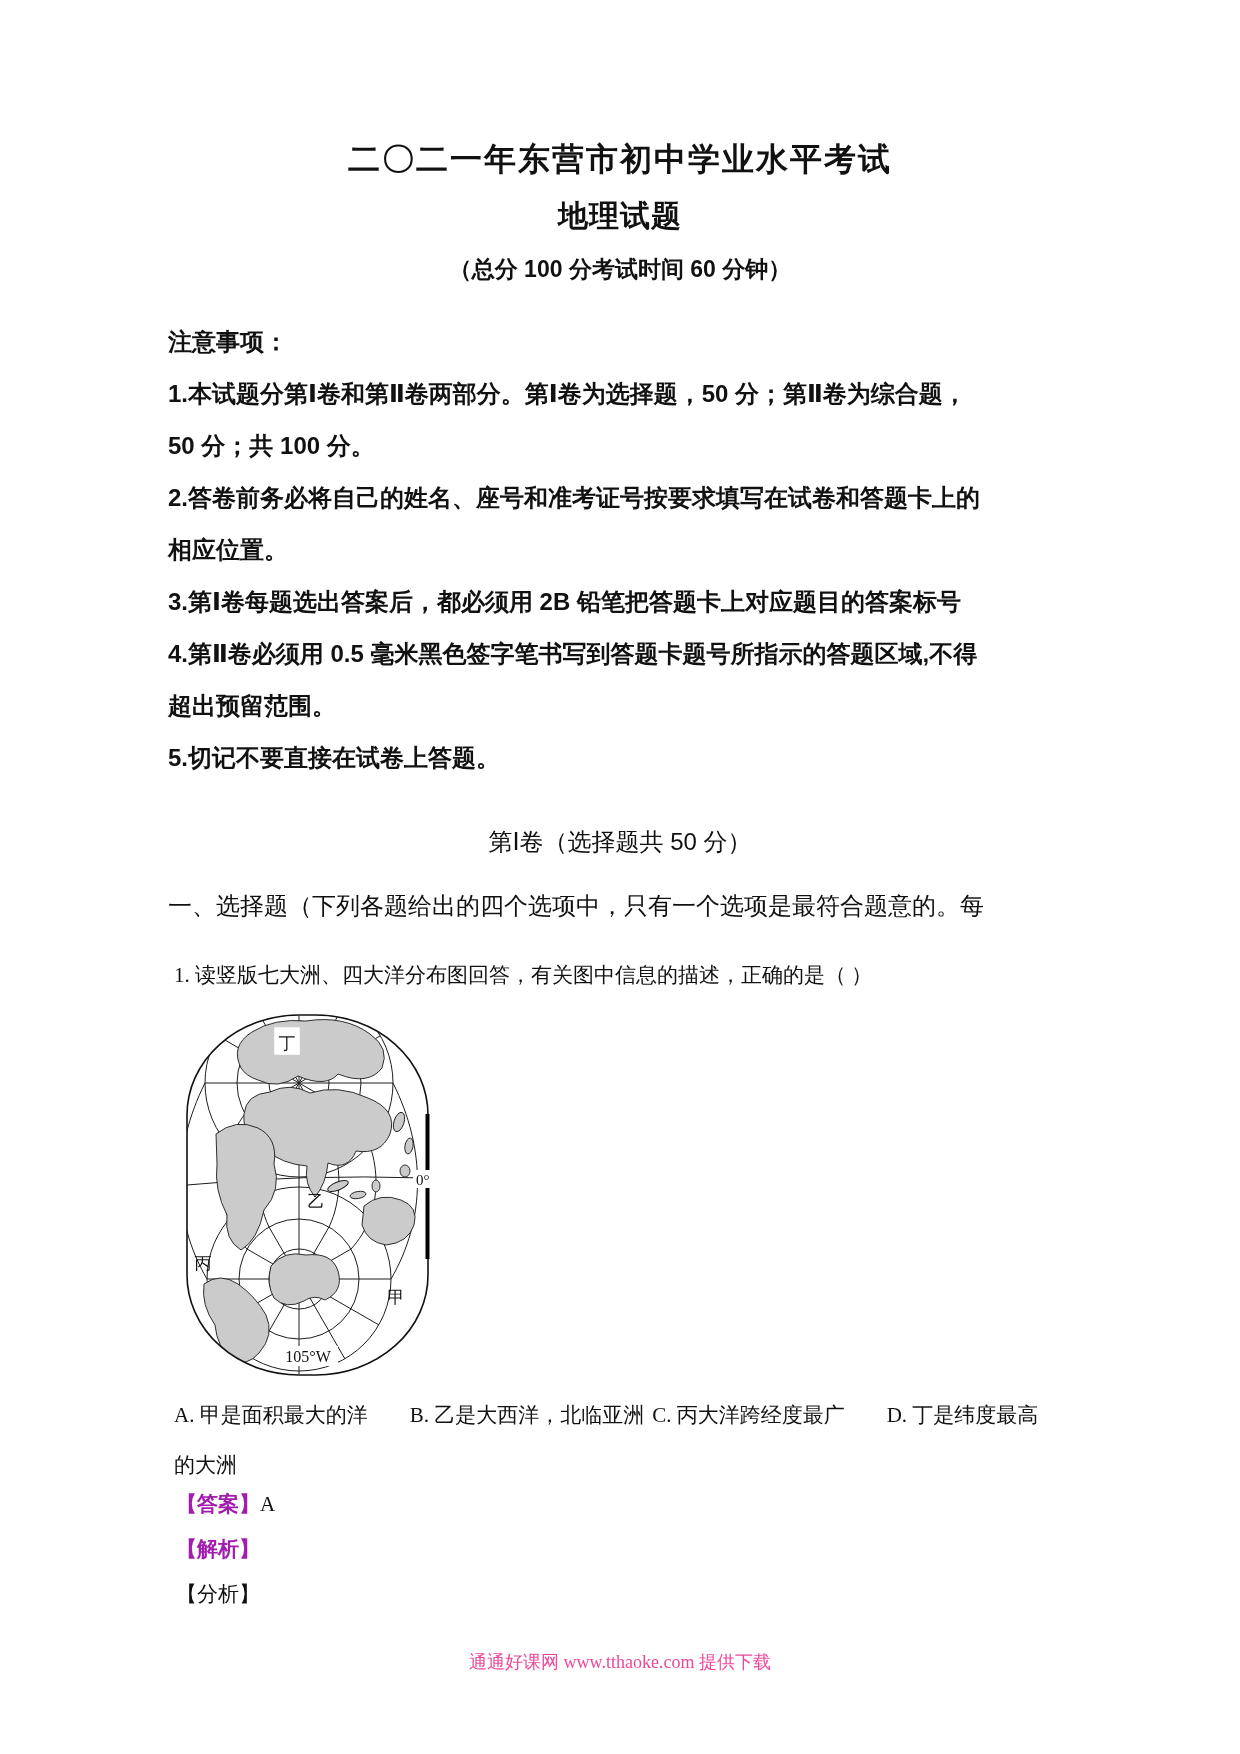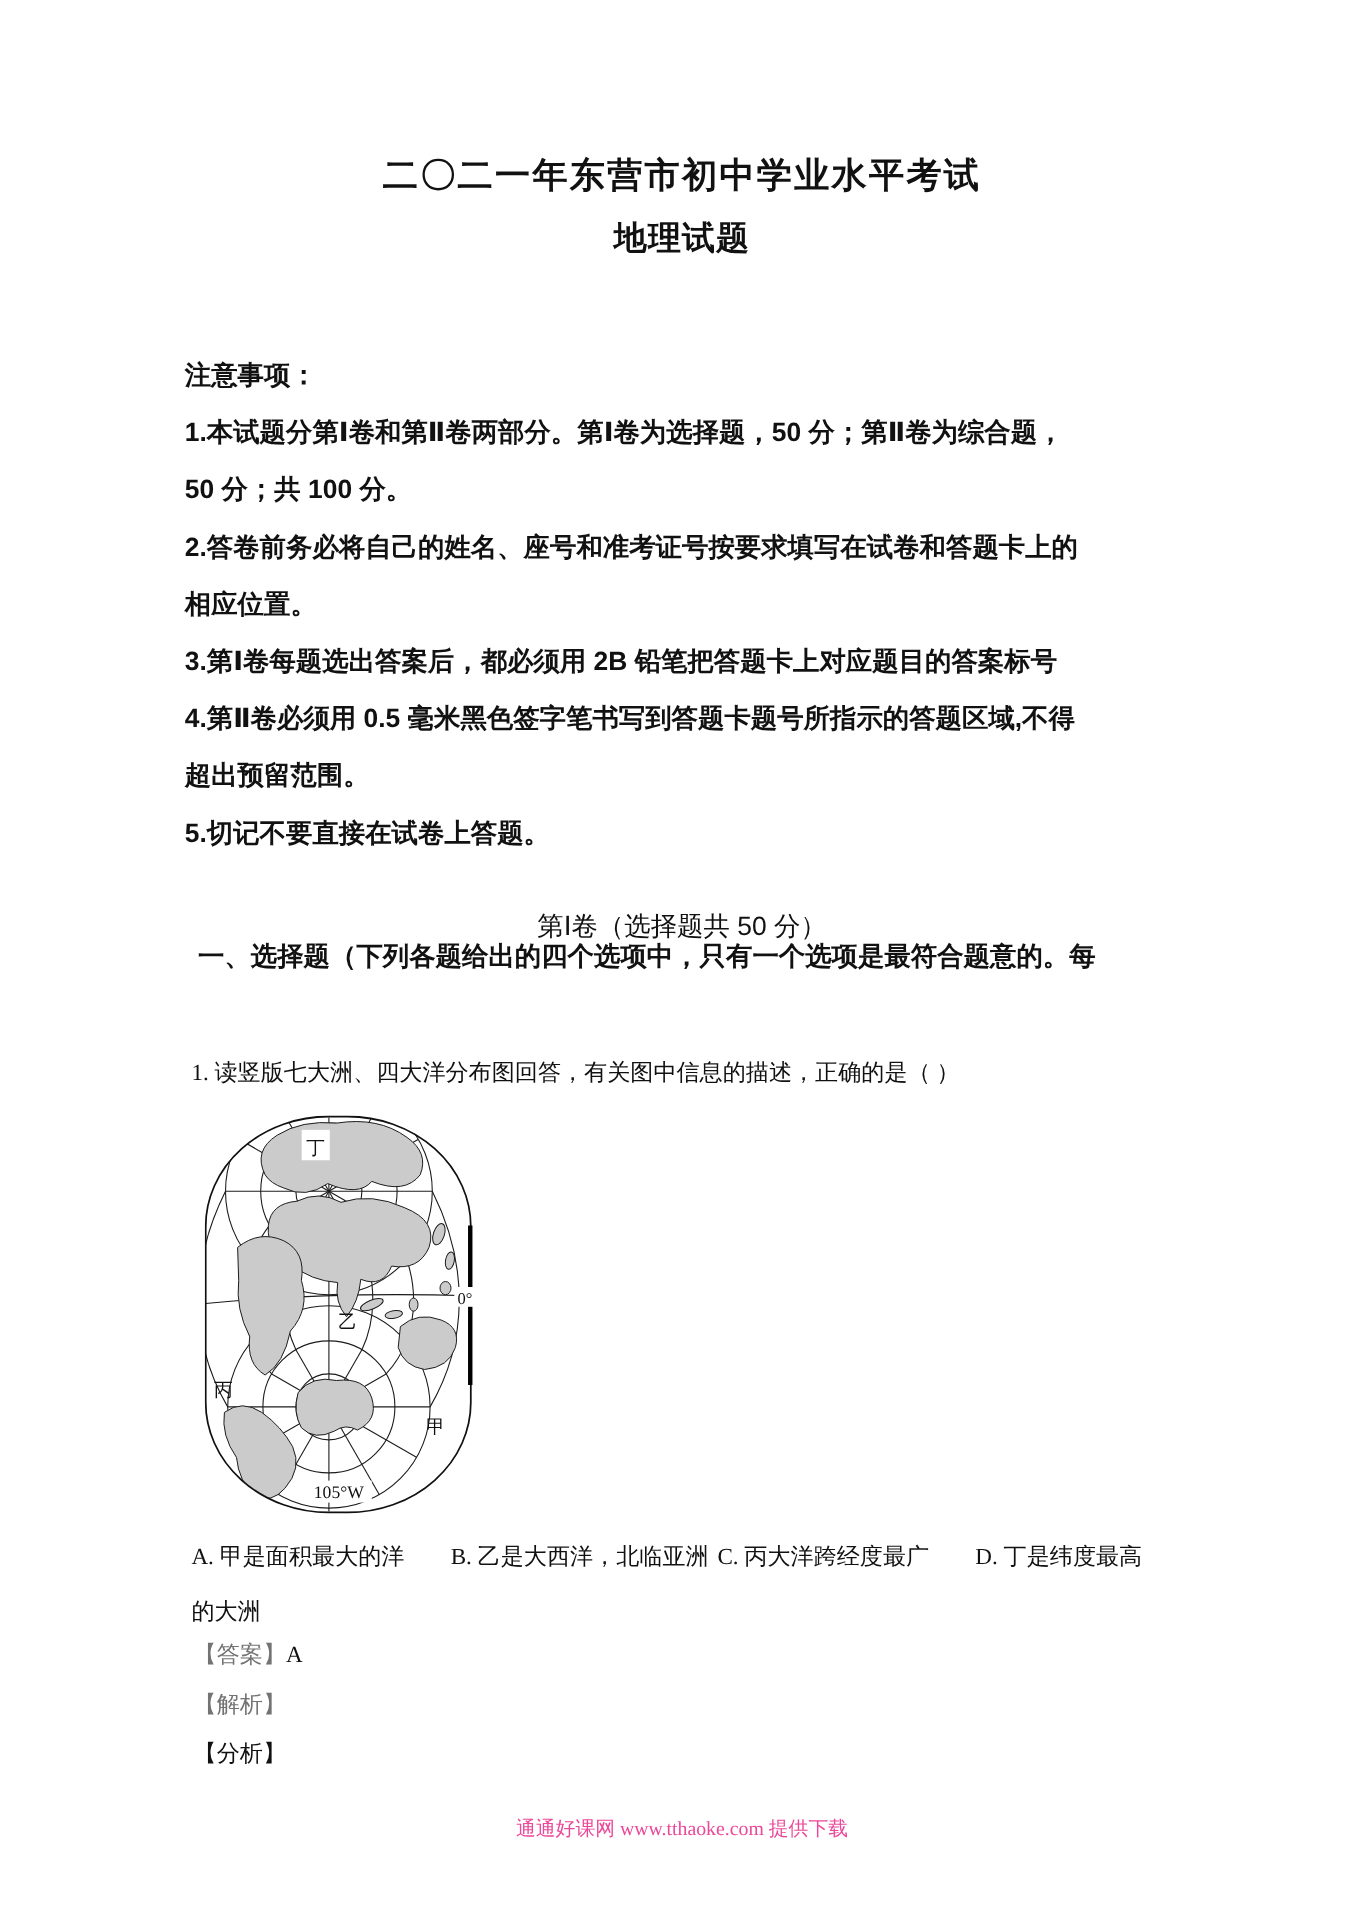--- a/index.html
+++ b/index.html
@@ -17,55 +17,55 @@
   .doc-subtitle{top:196px;font-size:30px;font-weight:700;letter-spacing:1px;font-family:"Liberation Sans","DejaVu Sans",sans-serif;}
   .doc-scoreline{top:254px;font-size:23px;font-weight:700;font-family:"Liberation Sans","DejaVu Sans",sans-serif;}
   .notes{
     position:absolute;left:168px;top:316px;width:915px;
     font-size:24px;font-weight:700;line-height:52px;
     font-family:"Liberation Sans","DejaVu Sans",sans-serif;
   }
   .notes .nline{white-space:nowrap;}
   .section-heading{top:826px;font-size:24px;font-weight:400;font-family:"Liberation Sans","DejaVu Sans",sans-serif;}
   .intro{
-    position:absolute;left:168px;top:844px;width:930px;
-    font-size:24px;font-weight:700;line-height:52px;
+    position:absolute;left:168px;top:880px;width:930px;
+    font-size:24px;font-weight:400;line-height:52px;
     font-family:"Liberation Sans","DejaVu Sans",sans-serif;
-    margin-left:12px;
   }
   .q1-stem{
     position:absolute;left:174px;top:960px;width:940px;
     font-size:21px;line-height:30px;
   }
   .map-figure{position:absolute;left:186px;top:1014px;width:258px;height:362px;}
   .map-figure svg{display:block;width:258px;height:362px;}
   .q1-options{
     position:absolute;left:174px;top:1390px;width:882px;
     font-size:21px;line-height:50px;
   }
   .q1-options .opt-a,.q1-options .opt-c{margin-right:42px;}
   .q1-options .opt-b{margin-right:8px;}
   .answer-block{
     position:absolute;left:176px;top:1482px;width:900px;
     font-size:21px;line-height:45px;
   }
-  .blue{color:#737373;}
+  .blue{color:#a21caf;font-weight:bold;}
   .footer{
     position:absolute;left:0;top:1650px;width:1240px;text-align:center;
     font-size:18px;color:#ec4899;
   }
   text{font-family:"Liberation Serif","DejaVu Serif",serif;fill:#111;}
 </style>
 </head>
 <body>
 
 <div class="page">
 
   <div class="centered doc-title">二〇二一年东营市初中学业水平考试</div>
   <div class="centered doc-subtitle">地理试题</div>
+  <div class="centered doc-scoreline">（总分 100 分考试时间 60 分钟）</div>
 
   <div class="notes">
     <div class="nline">注意事项：</div>
     <div class="nline">1.本试题分第Ⅰ卷和第Ⅱ卷两部分。第Ⅰ卷为选择题，50 分；第Ⅱ卷为综合题，</div>
     <div class="nline">50 分；共 100 分。</div>
     <div class="nline">2.答卷前务必将自己的姓名、座号和准考证号按要求填写在试卷和答题卡上的</div>
     <div class="nline">相应位置。</div>
     <div class="nline">3.第Ⅰ卷每题选出答案后，都必须用 2B 铅笔把答题卡上对应题目的答案标号</div>
     <div class="nline">4.第Ⅱ卷必须用 0.5 毫米黑色签字笔书写到答题卡题号所指示的答题区域,不得</div>
     <div class="nline">超出预留范围。</div>

